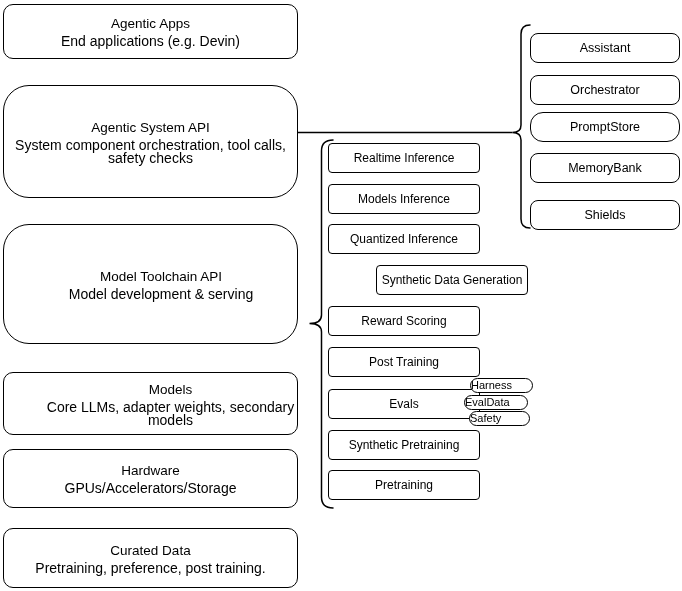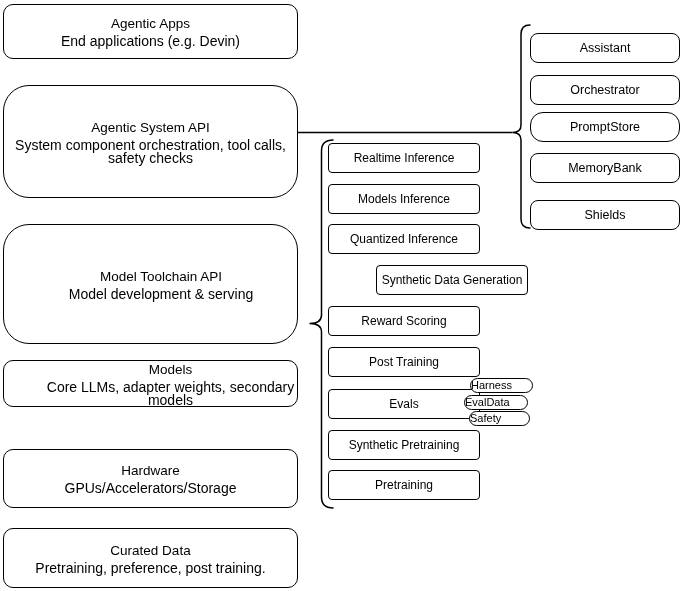--- a/index.html
+++ b/index.html
@@ -40,21 +40,21 @@
     <div class="s">End applications (e.g. Devin)</div>
   </div>
   <div class="node lbox tall" style="top:85px; height:113px;">
     <div class="t">Agentic System API</div>
     <div class="s">System component orchestration, tool calls, safety checks</div>
   </div>
   <div class="node lbox tall" style="top:224px; height:120px;padding-left:21px;">
     <div class="t">Model Toolchain API</div>
     <div class="s">Model development &amp; serving</div>
   </div>
-  <div class="node lbox" style="top:360px; height:47px;padding-left:40px;">
+  <div class="node lbox" style="top:372px; height:63px;padding-left:40px;">
     <div class="t">Models</div>
     <div class="s">Core LLMs, adapter weights, secondary models</div>
   </div>
   <div class="node lbox" style="top:449px; height:59px;">
     <div class="t">Hardware</div>
     <div class="s">GPUs/Accelerators/Storage</div>
   </div>
   <div class="node lbox" style="top:528px; height:60px;">
     <div class="t">Curated Data</div>
     <div class="s">Pretraining, preference, post training.</div>

